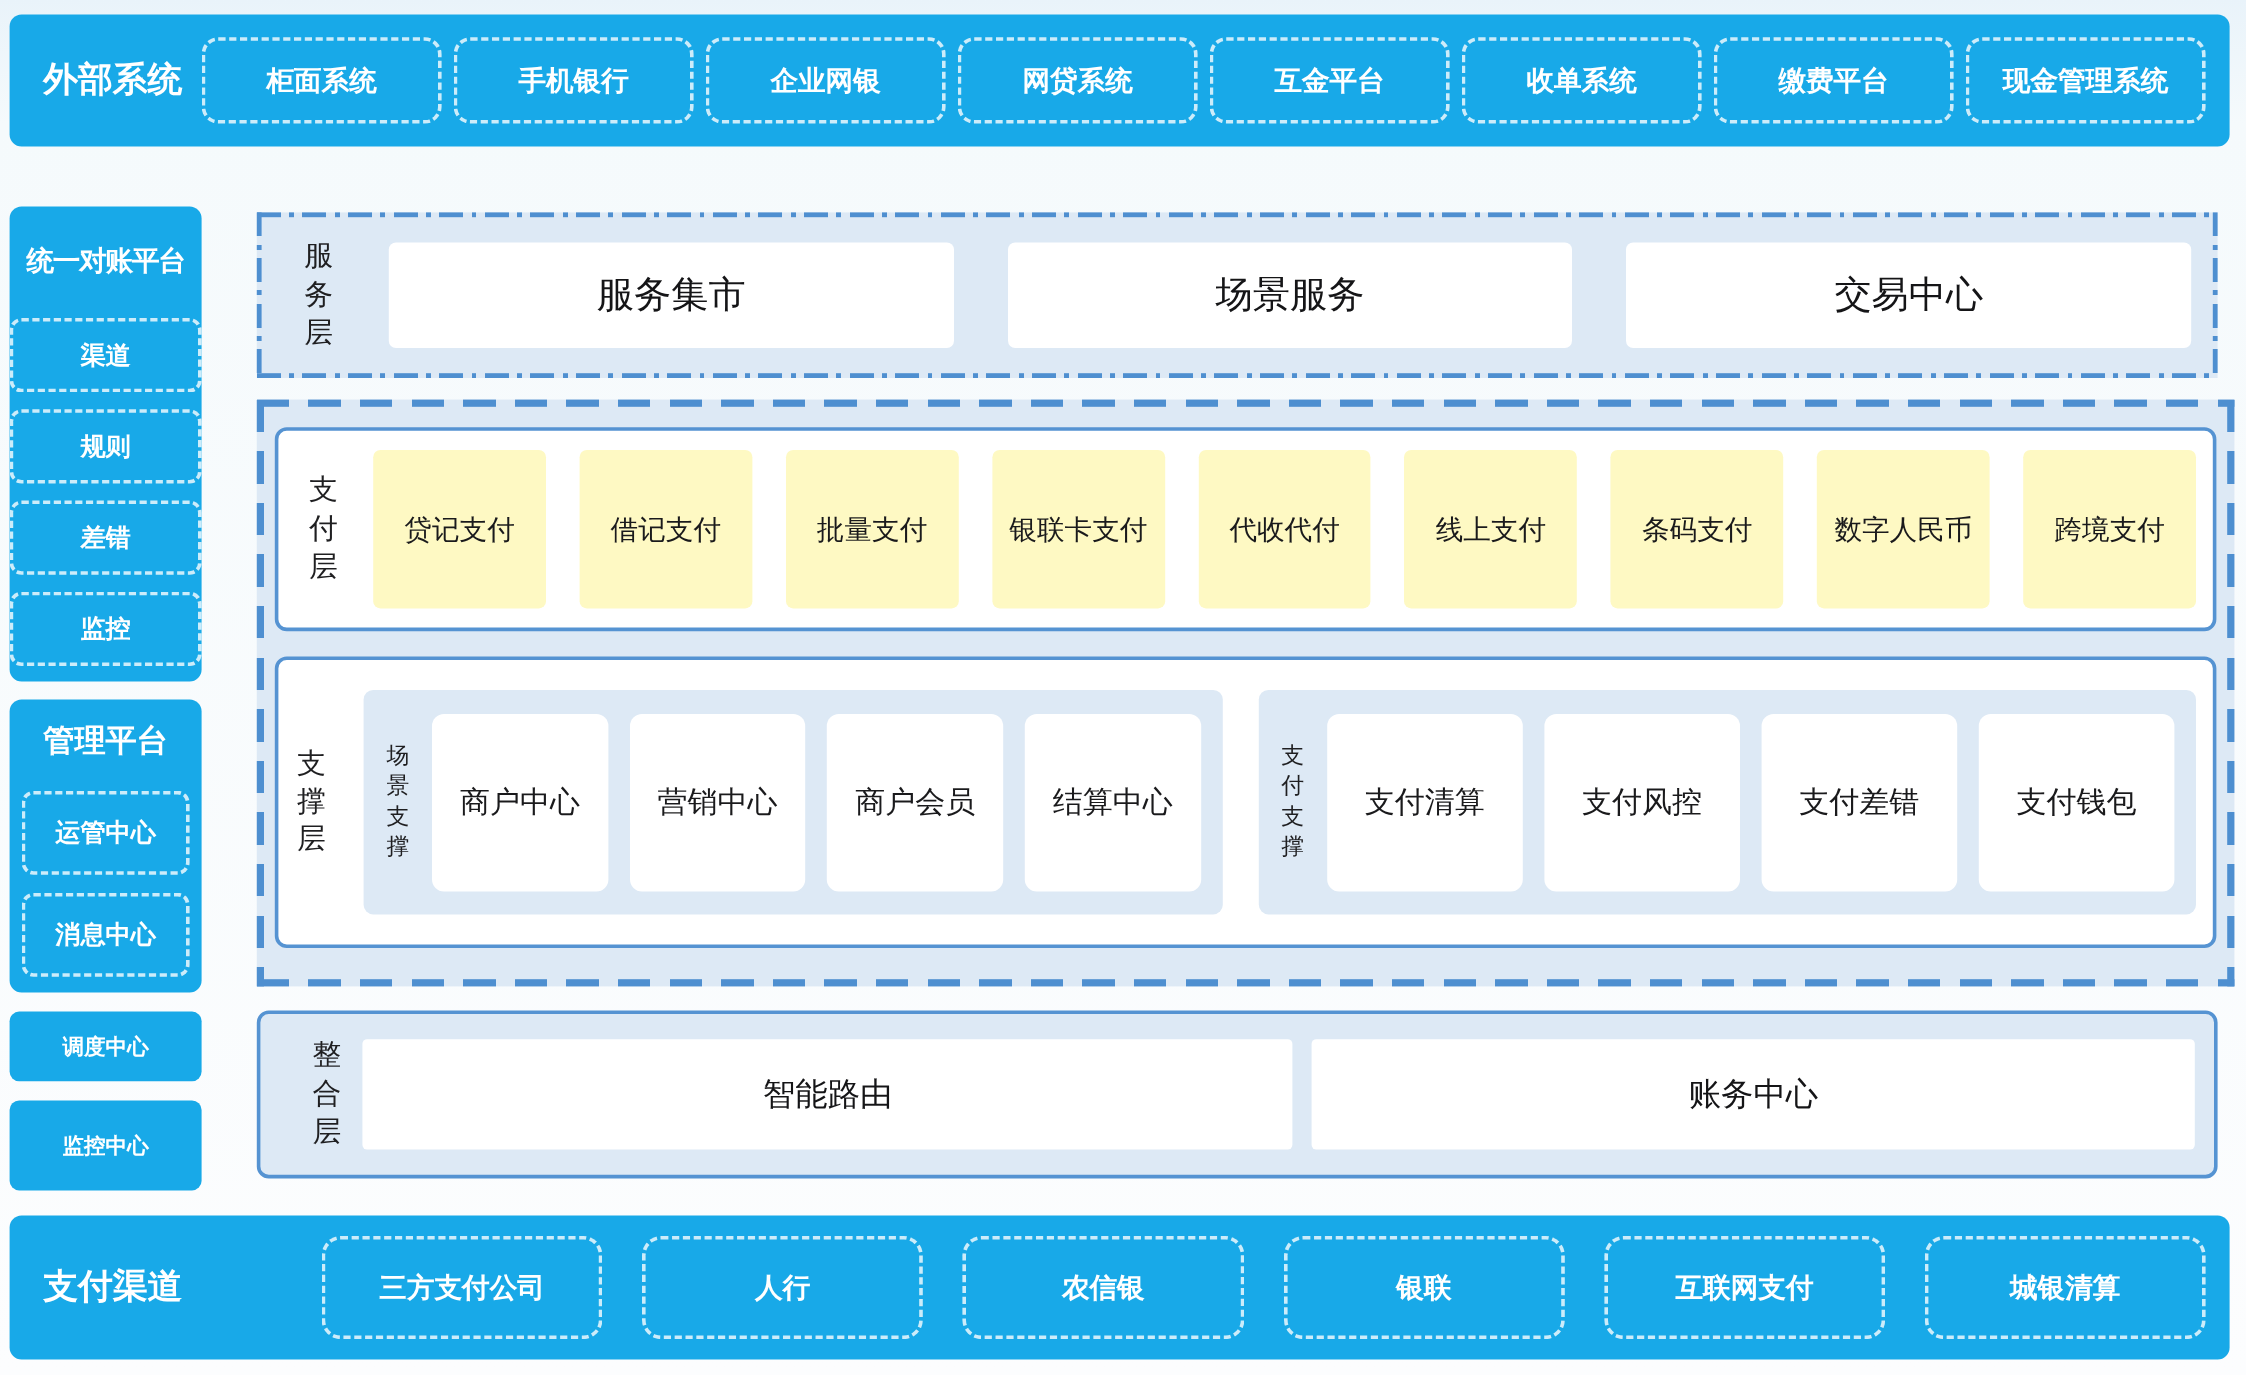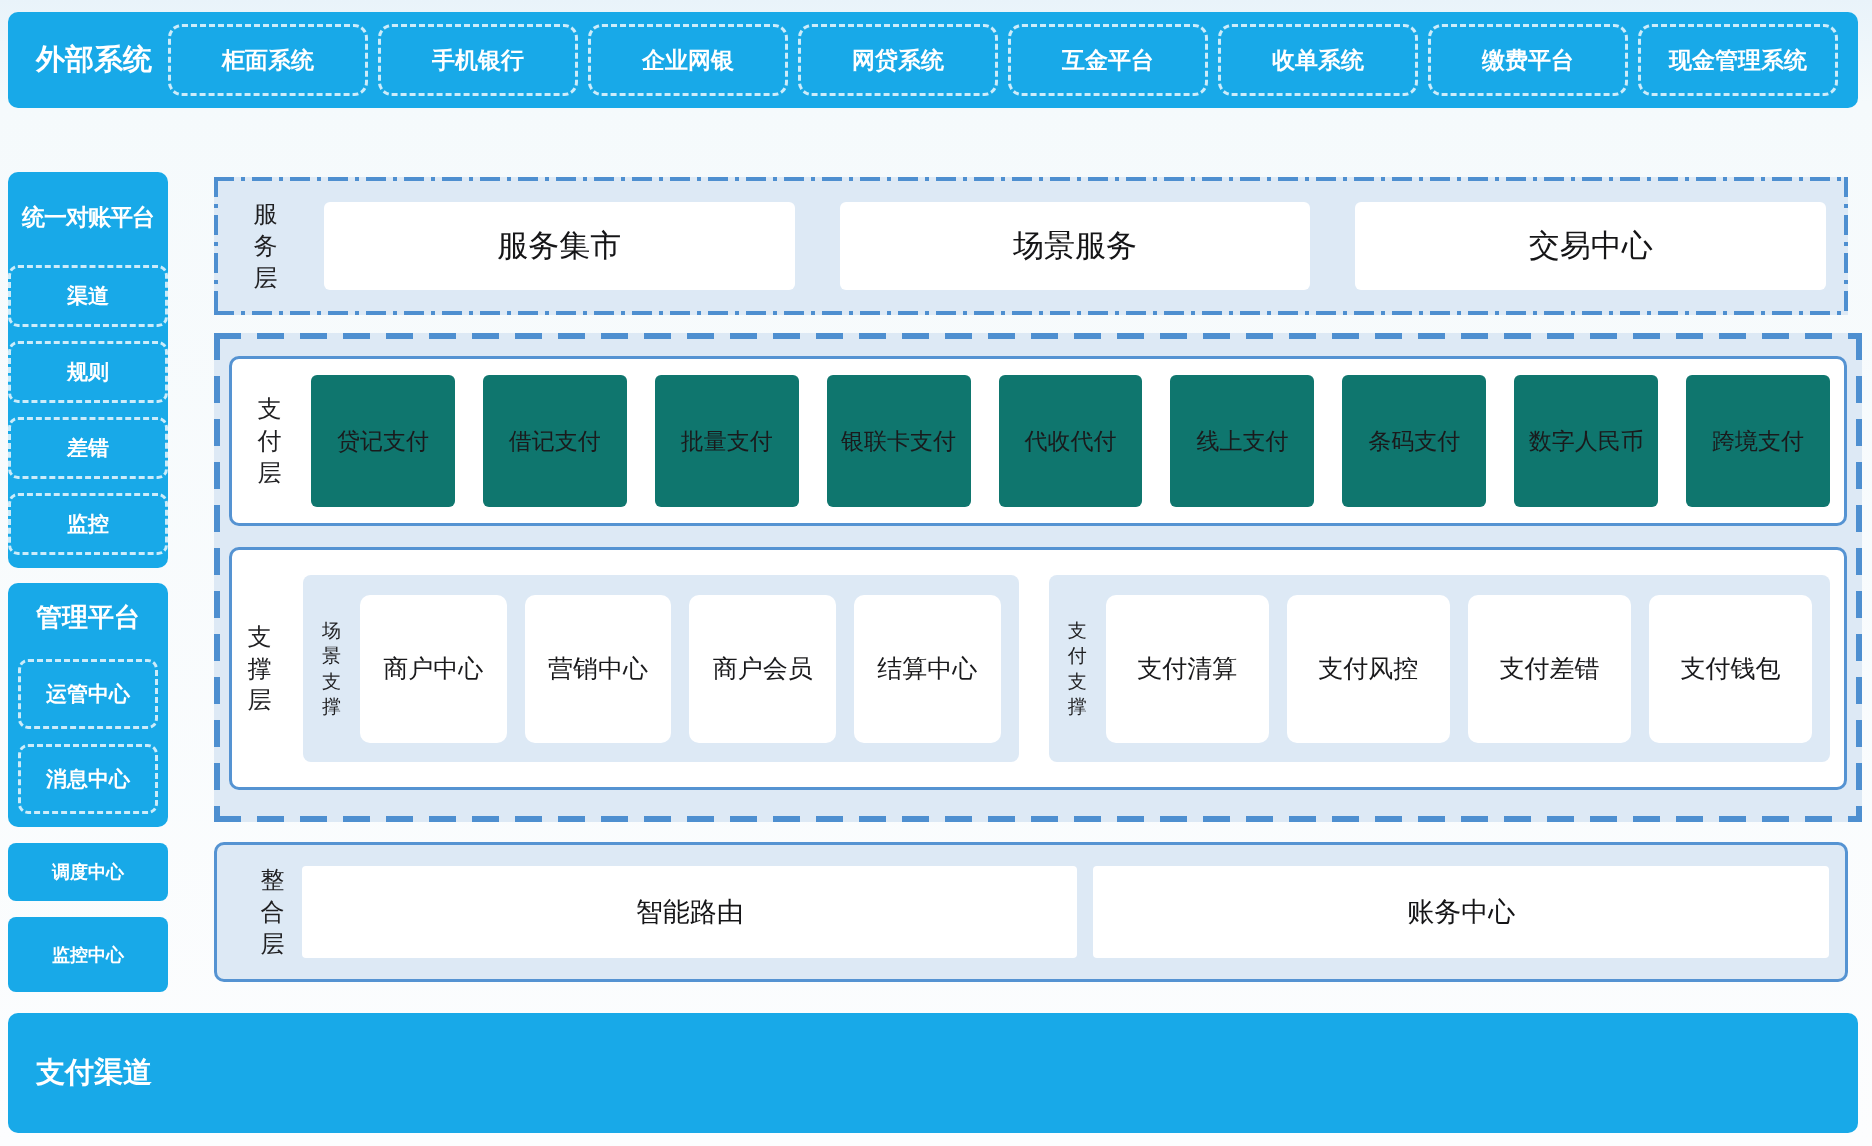--- a/index.html
+++ b/index.html
@@ -7,21 +7,21 @@
     position:relative;width:1872px;height:1146px;overflow:hidden;
     font-family:"Liberation Sans","DejaVu Sans",sans-serif;
     background:linear-gradient(180deg,#e9f3fa 0%,#f5fafc 9%,#fcfdfe 100%);
     color:#1c1c1e;
   }
   
   .banner{
     position:absolute;left:8px;width:1850px;background:#18a9e8;border-radius:10px;
     display:flex;align-items:center;box-sizing:border-box;padding:0 20px 0 28px;
   }
-  .banner.top{top:12px;height:96px;}
+  .banner.top{top:12px;height:110px;}
   .banner.bottom{top:1013px;height:120px;}
   .banner-label{color:#fff;font-size:29px;font-weight:bold;white-space:nowrap;flex:0 0 auto;}
   .banner.top .banner-label{width:132px;}
   .banner.bottom .banner-label{width:232px;}
   .banner-items{flex:1;display:flex;}
   .banner.top .banner-items{gap:10px;height:72px;}
   .banner.bottom .banner-items{gap:33px;height:86px;}
   .banner-item{
     flex:1;border:3px dashed rgba(255,255,255,0.78);border-radius:14px;
     display:flex;align-items:center;justify-content:center;
@@ -90,21 +90,21 @@
     background-position:0 0,0 100%,0 0,100% 0;
     background-repeat:no-repeat;
   }
   .inner-box{
     background:#fff;border:3px solid #5593d2;border-radius:10px;box-sizing:border-box;
     display:flex;align-items:center;padding:0 14px;
   }
   #payment-box{height:170px;margin-bottom:21px;gap:28px;}
   #payment-box .vlab{margin-left:10px;}
   .pay-tile{
-    flex:1;height:132px;background:#0f766e;border-radius:6px;
+    flex:1;height:132px;background:#fef9c3;border-radius:6px;
     display:flex;align-items:center;justify-content:center;font-size:23px;color:#1a1a1c;white-space:nowrap;
   }
   #support-box{height:243px;gap:30px;}
   .support-group{
     background:#dde9f5;border-radius:8px;height:187px;box-sizing:border-box;
     display:flex;align-items:center;gap:18px;padding:0 18px;
   }
   #group-scene{flex:725 1 0;}
   #group-pay{flex:795 1 0;}
   .sup-tile{
@@ -204,15 +204,23 @@
   </div>
 
   <div class="integration">
     <div class="vlab big">整合层</div>
     <div class="int-box" id="int-route">智能路由</div>
     <div class="int-box" id="int-account">账务中心</div>
   </div>
 
   <div class="banner bottom">
     <div class="banner-label">支付渠道</div>
+    <div class="banner-items">
+      <div class="banner-item">三方支付公司</div>
+      <div class="banner-item">人行</div>
+      <div class="banner-item">农信银</div>
+      <div class="banner-item">银联</div>
+      <div class="banner-item">互联网支付</div>
+      <div class="banner-item">城银清算</div>
+    </div>
   </div>
 
 </div>
 
 </body></html>

